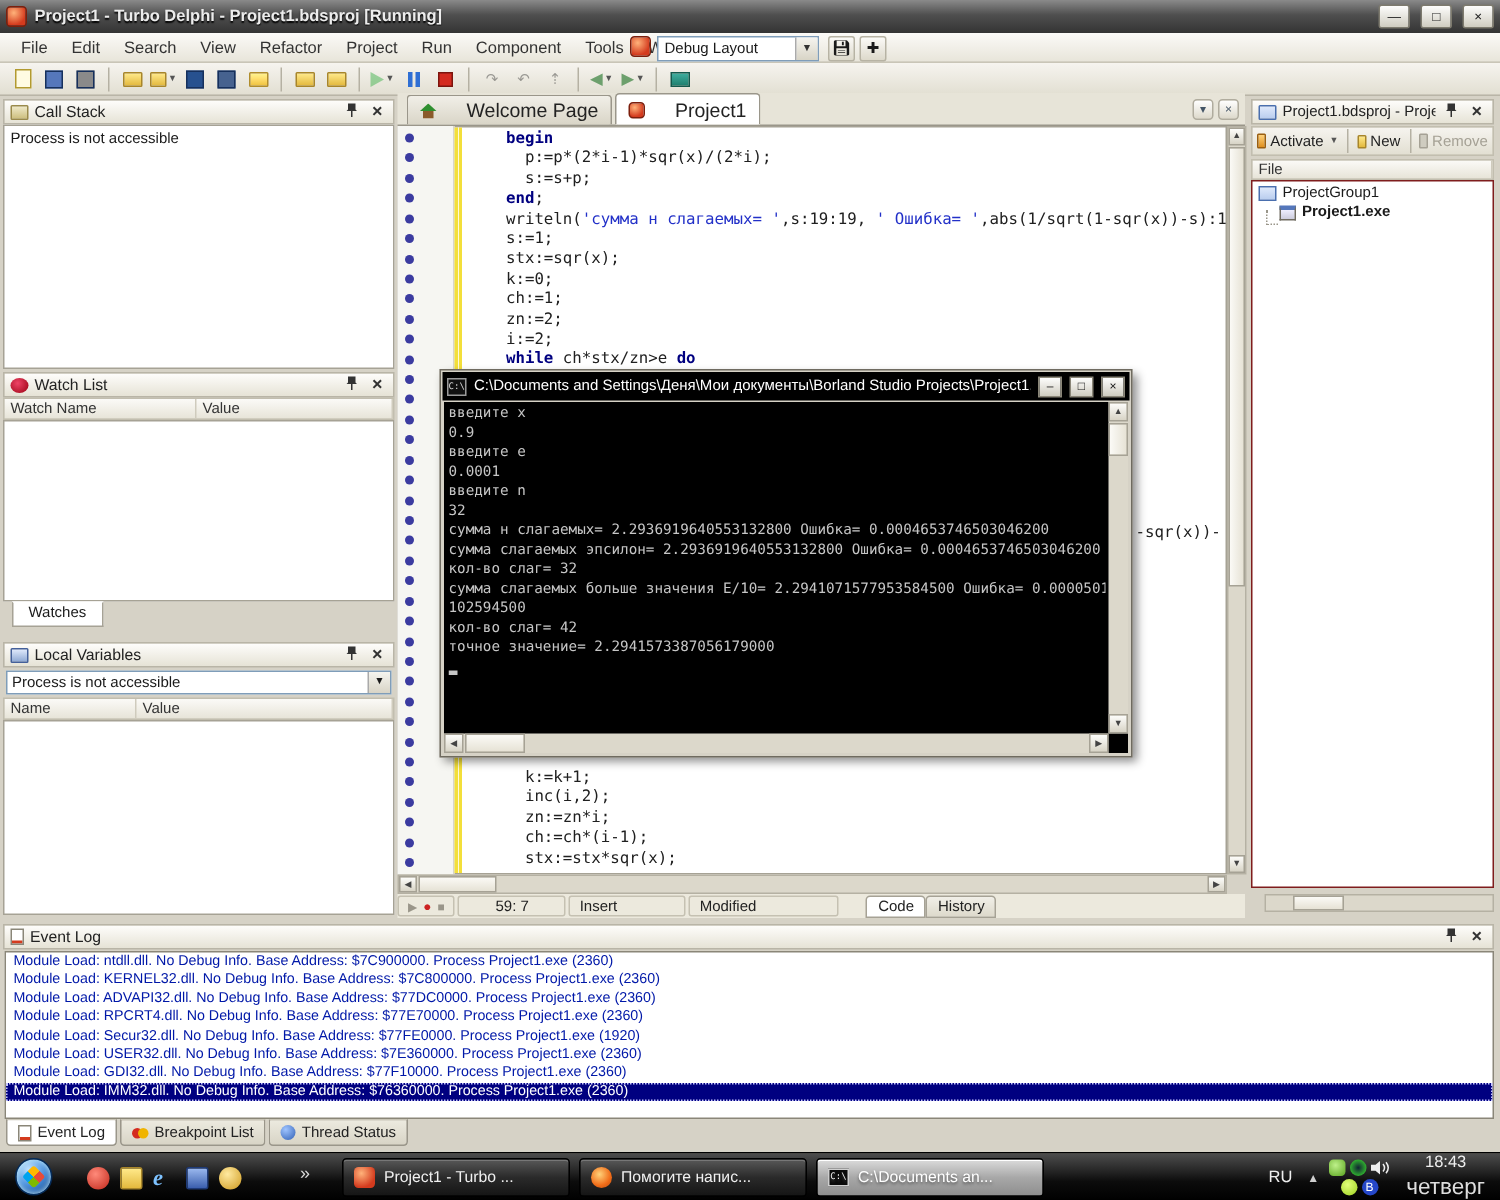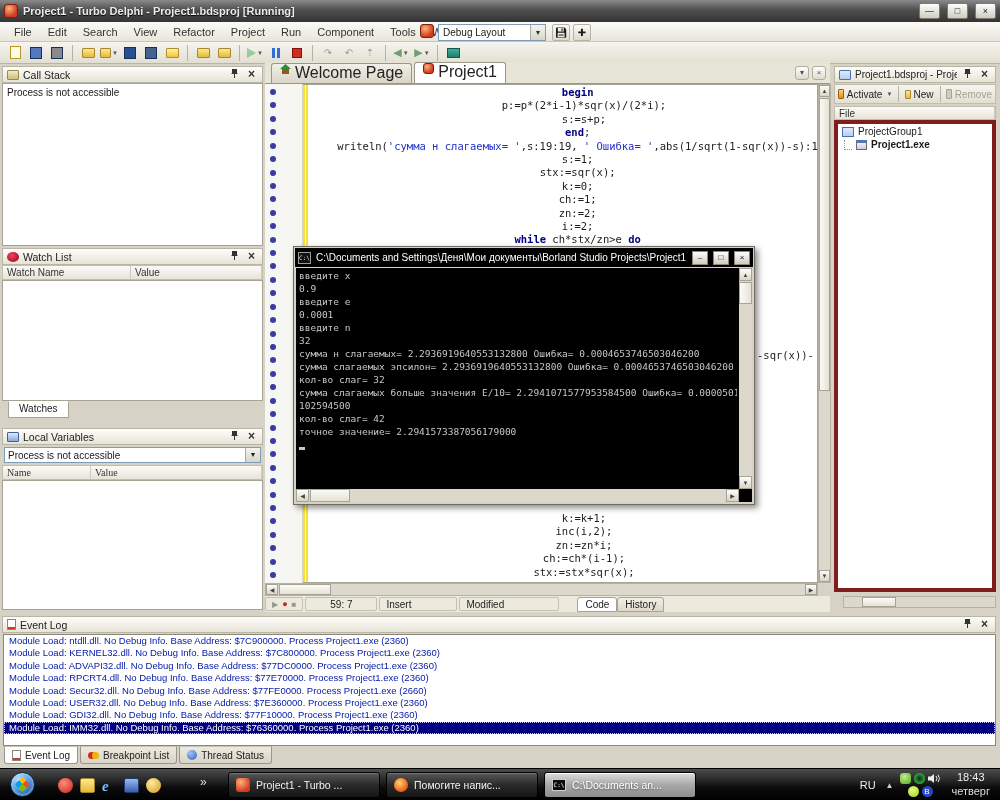--- a/index.html
+++ b/index.html
@@ -44,34 +44,34 @@
 
 #callstack-head{left:2px;top:66px;width:261px;}
 #callstack-body{left:2px;top:83px;width:261px;height:163px;font-size:10px;padding:3px 4px;}
 #watch-head{left:2px;top:248px;width:261px;}
 #watch-cols{left:2px;top:265px;width:261px;height:15px;}
 #watch-body{left:2px;top:280px;width:261px;height:121px;}
 #watches-tab{left:8px;top:401px;height:17px;background:#fff;border:1px solid #a6a295;border-top:1px solid #fff;font-size:10px;padding:1px 10px;}
 #locals-head{left:2px;top:428px;width:261px;}
 #locals-combo{left:4px;top:447px;width:257px;height:16px;background:#fff;border:1px solid #7f9db9;font-size:10px;display:flex;align-items:center;padding-left:3px;}
 #locals-combo .arrow{margin-left:auto;width:15px;height:14px;background:linear-gradient(#f5f4ef,#d8d4c6);border-left:1px solid #aaa;text-align:center;font-size:7px;line-height:14px;}
-#locals-cols{left:2px;top:465px;width:261px;height:15px;font-family:Liberation Serif, serif;}
+#locals-cols{left:2px;top:465px;width:261px;height:15px;}
 #locals-body{left:2px;top:480px;width:261px;height:130px;}
 
 
 #edit-tabstrip{left:265px;top:62px;width:565px;height:22px;background:#e7e4d8;border-bottom:1px solid #9a968a;display:flex;align-items:flex-end;padding-left:6px;gap:2px;}
-.etab{height:20px;border:1px solid #9a968a;border-bottom:none;border-radius:3px 3px 0 0;background:linear-gradient(#f1efe8,#d9d5c7);display:flex;align-items:flex-start;font-size:16px;padding:0 8px;gap:4px;color:#222;}
+.etab{height:20px;border:1px solid #9a968a;border-bottom:none;border-radius:3px 3px 0 0;background:linear-gradient(#f1efe8,#d9d5c7);display:flex;align-items:center;font-size:13px;padding:0 8px;gap:20px;color:#222;}
 .etab.active{background:#fff;height:21px;}
 #edit-mini{left:795px;top:66px;display:flex;gap:3px;}
 #edit-mini span{width:14px;height:14px;border:1px solid #b0ac9e;border-radius:3px;background:linear-gradient(#fff,#ddd9cb);font-size:8px;text-align:center;line-height:12px;color:#456;}
 #editor{left:265px;top:84px;width:553px;height:499px;background:#fff;border:1px solid #a6a295;overflow:hidden;}
 #gutter{left:265px;top:84px;width:38px;height:499px;background:#f6f6f2;border-right:1px solid #d8d5c9;}
 .gdot{position:absolute;left:5px;width:6px;height:6px;border-radius:50%;background:#3b3ba0;}
 #change-bar{left:303px;top:85px;width:5px;height:497px;background:linear-gradient(90deg,#f3df3a 0 2px,#fff9d8 2px 3px,#f3df3a 3px 5px);}
-.codeblk{font-family:"DejaVu Sans Mono",monospace;font-size:10.5px;color:#202020;white-space:pre;overflow:hidden;text-align:center;}
+.codeblk{font-family:"DejaVu Sans Mono",monospace;font-size:10.5px;color:#202020;white-space:pre;overflow:hidden;}
 #code-top{left:312px;top:86px;width:506px;height:160px;}
 #code-bottom{left:312px;top:512px;width:506px;height:71px;}
 .cl{line-height:13.42px;height:13.42px;}
 .kw{color:#000080;}
 .str{color:#2230c8;}
 #code-fragment{left:757px;top:349px;font-family:"DejaVu Sans Mono",monospace;font-size:10.5px;color:#202020;}
 
 #ed-vsb{left:818px;top:84px;width:13px;height:499px;background:#dcd8cb;border:1px solid #b5b1a3;}
 #ed-vsb .up,#ed-vsb .dn{position:absolute;left:0;width:11px;height:12px;background:linear-gradient(#fdfdfb,#d8d4c6);border:1px solid #a6a295;font-size:6px;text-align:center;line-height:11px;color:#444;}
 #ed-vsb .dn{bottom:0;}
@@ -104,21 +104,21 @@
 #con-hsb .thumb{position:absolute;left:14px;top:0;width:40px;height:13px;background:linear-gradient(#fbfaf6,#e6e2d5);border:1px solid #a6a295;}
 .cursor{display:inline-block;width:6px;height:3px;background:#c6c6c6;margin-top:9px;}
 
 
 #pm-head{left:834px;top:66px;width:162px;}
 #pm-head .t{white-space:nowrap;overflow:hidden;font-size:10px;flex:1;}
 #pm-toolbar{left:834px;top:84px;width:162px;height:20px;background:linear-gradient(#f6f4ef,#e2dfd2);border:1px solid #c2beaf;display:flex;align-items:center;font-size:10px;gap:3px;padding:0 3px;color:#222;}
 #pm-toolbar .gray{color:#a5a195;}
 .pm-ico{width:12px;height:10px;border-radius:1px;}
 #pm-filecol{left:834px;top:106px;width:162px;height:14px;}
-#pm-body{left:834px;top:120px;width:162px;height:472px;background:#fff;border:4px solid #7f1d1d;font-size:10px;}
+#pm-body{left:834px;top:120px;width:162px;height:472px;background:#fff;border:1px solid #7f1d1d;font-size:10px;}
 .tree-row{display:flex;align-items:center;gap:4px;padding:2px 0 0 4px;}
 .tree-row.child{padding-left:18px;}
 .tree-L{position:absolute;left:10px;top:136px;width:8px;height:10px;border-left:1px dotted #9a968a;border-bottom:1px dotted #9a968a;}
 .ico-group{width:12px;height:10px;border:1px solid #4a6fae;background:linear-gradient(#dfe9fb,#b9cdee);}
 .ico-exe{width:11px;height:10px;border:1px solid #6f6b60;background:linear-gradient(#eef,#ccd);border-top:3px solid #5577bb;}
 #pm-hsb{left:843px;top:596px;width:153px;height:12px;background:#dcd8cb;border:1px solid #b5b1a3;}
 #pm-hsb .thumb{position:absolute;left:18px;top:0;width:34px;height:10px;background:linear-gradient(#fbfaf6,#e6e2d5);border:1px solid #a6a295;}
 
 
 #ev-head{left:2px;top:616px;width:994px;}
@@ -140,21 +140,21 @@
 .ql{position:absolute;top:9px;width:15px;height:15px;}
 .task-btn{position:absolute;top:3px;width:152px;height:26px;border-radius:3px;border:1px solid #000;display:flex;align-items:center;gap:6px;padding:0 7px;font-size:10.5px;color:#f0f0f0;background:linear-gradient(#585858,#2a2a2a 50%,#151515);box-shadow:inset 0 1px 0 #777;white-space:nowrap;overflow:hidden;}
 .task-btn.active{background:linear-gradient(#dcdcdc,#a8a8a8 50%,#8e8e8e);box-shadow:inset 0 1px 0 #fff;color:#fff;text-shadow:0 1px 2px #555;}
 .tb-ico-delphi{width:14px;height:14px;border-radius:3px;background:radial-gradient(circle at 35% 30%,#ffb27a,#d43b1e 70%);flex:none;}
 .tb-ico-ff{width:14px;height:14px;border-radius:50%;background:radial-gradient(circle at 40% 35%,#ffd27a,#f06c18 60%,#b64a10);flex:none;}
 .tb-ico-con{width:14px;height:12px;background:#0a0a0a;border:1px solid #cfcfcf;color:#eee;font-size:6px;line-height:10px;text-align:center;font-family:"DejaVu Sans Mono",monospace;flex:none;}
 #tray{position:absolute;right:0;top:0;height:32px;display:flex;align-items:center;color:#eee;}
 .tray-ico{width:11px;height:11px;border-radius:50%;}
 #clock{text-align:center;line-height:1.25;margin:0 10px 0 8px;}
 #clock .tm{font-size:11px;}
-#clock .dy{font-size:11px;color:#ddd;}
+#clock .dy{font-size:15px;color:#ddd;}
 </style>
 </head>
 <body>
 
 <div class="abs" id="titlebar">
   <span class="app-ico"></span>
   <span class="ttl">Project1 - Turbo Delphi - Project1.bdsproj [Running]</span>
   <span class="winbtn">—</span>
   <span class="winbtn">□</span>
   <span class="winbtn">×</span>
@@ -461,21 +461,21 @@
         <line x1="4.5" y1="6" x2="4.5" y2="10" stroke="#333"></line>
       </svg></span>
   <span class="x-ico">×</span>
 </div>
 <div class="abs" id="ev-body">
     <div id="event-rows">
       <div class="erow">Module Load: ntdll.dll. No Debug Info. Base Address: $7C900000. Process Project1.exe (2360)</div>
       <div class="erow">Module Load: KERNEL32.dll. No Debug Info. Base Address: $7C800000. Process Project1.exe (2360)</div>
       <div class="erow">Module Load: ADVAPI32.dll. No Debug Info. Base Address: $77DC0000. Process Project1.exe (2360)</div>
       <div class="erow">Module Load: RPCRT4.dll. No Debug Info. Base Address: $77E70000. Process Project1.exe (2360)</div>
-      <div class="erow">Module Load: Secur32.dll. No Debug Info. Base Address: $77FE0000. Process Project1.exe (2660)</div>
+      <div class="erow">Module Load: Secur32.dll. No Debug Info. Base Address: $77FE0000. Process Project1.exe (1920)</div>
       <div class="erow">Module Load: USER32.dll. No Debug Info. Base Address: $7E360000. Process Project1.exe (2360)</div>
       <div class="erow">Module Load: GDI32.dll. No Debug Info. Base Address: $77F10000. Process Project1.exe (2360)</div>
       <div class="erow sel">Module Load: IMM32.dll. No Debug Info. Base Address: $76360000. Process Project1.exe (2360)</div>
     </div>
   </div>
 <div class="abs" id="ev-tabs">
   <span class="btab active">
     <span class="ico-log"></span>
     <span>Event Log</span>
   </span>

